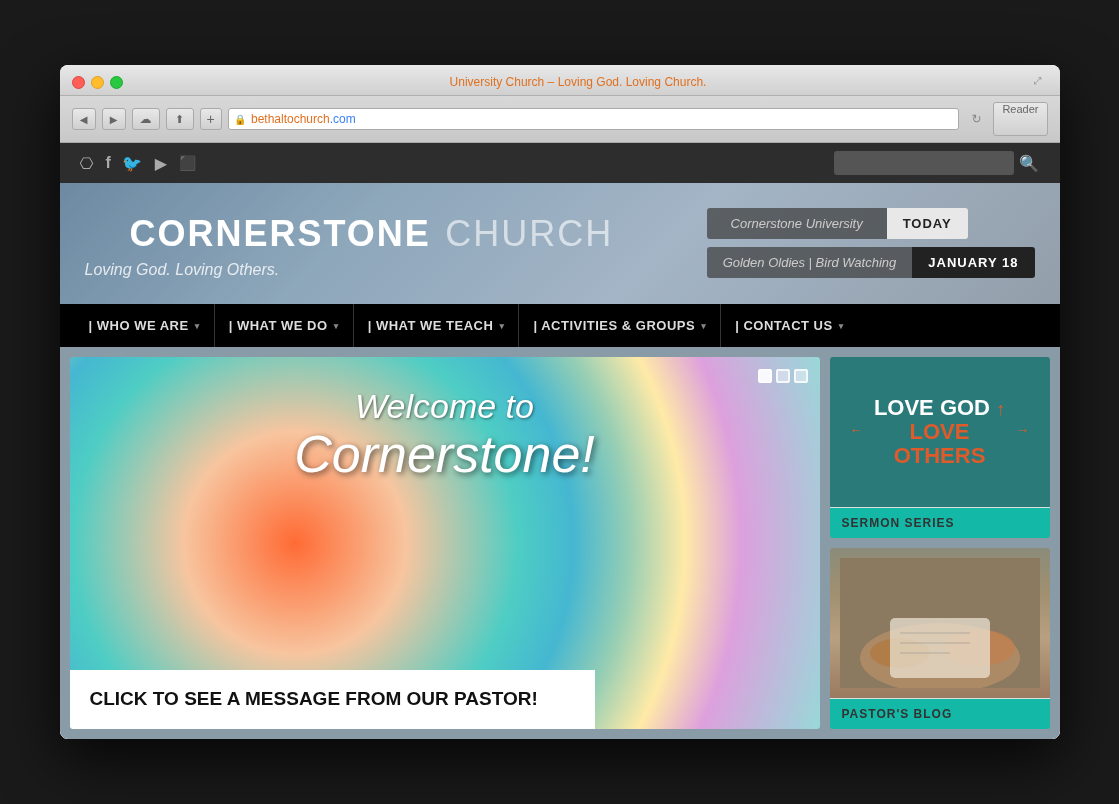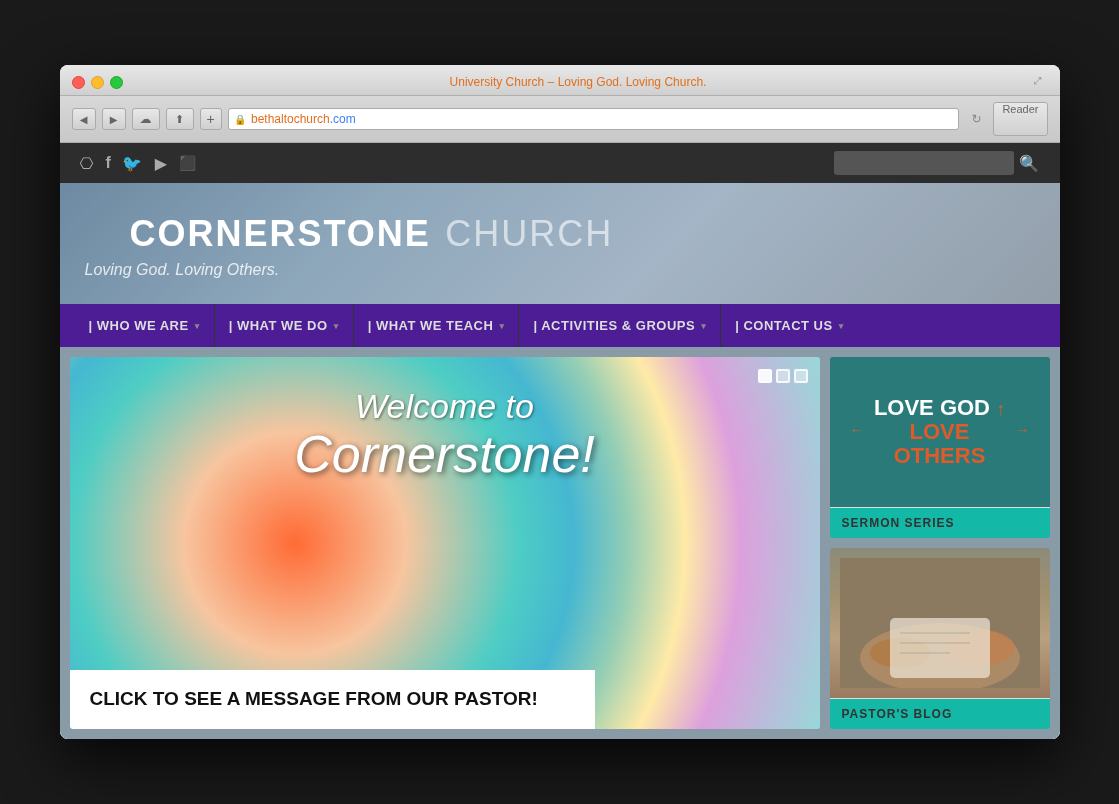--- a/index.html
+++ b/index.html
@@ -191,21 +191,21 @@
       cursor: pointer;
       letter-spacing: 1px;
     }
     .hero-btn-action.dark {
       background: #222;
       color: #fff;
     }
 
     
     .main-nav {
-      background: #4c1d95;
+      background: #000000;
       padding: 0 15px;
       display: flex;
       align-items: stretch;
     }
     .nav-item {
       color: #ddd;
       padding: 14px 14px;
       font-size: 13px;
       font-weight: bold;
       text-transform: uppercase;
@@ -424,20 +424,30 @@
       </div>
     </div>
 
     <div class="hero">
       <div class="hero-content">
         <div class="church-name">
           <span class="church-name-cornerstone">CORNERSTONE</span>
           <span class="church-name-church">CHURCH</span>
         </div>
         <div class="tagline">Loving God. Loving Others.</div>
+      </div>
+      <div class="hero-buttons">
+        <div class="hero-btn-row">
+          <div class="hero-btn-label">Cornerstone University</div>
+          <div class="hero-btn-action">TODAY</div>
+        </div>
+        <div class="hero-btn-row">
+          <div class="hero-btn-label">Golden Oldies | Bird Watching</div>
+          <div class="hero-btn-action dark">JANUARY 18</div>
+        </div>
       </div>
     </div>
 
     <div class="main-nav">
       <div class="nav-item">
         <span>| WHO WE ARE</span>
         <span class="nav-arrow">▾</span>
       </div>
       <div class="nav-item">
         <span>| WHAT WE DO</span>

